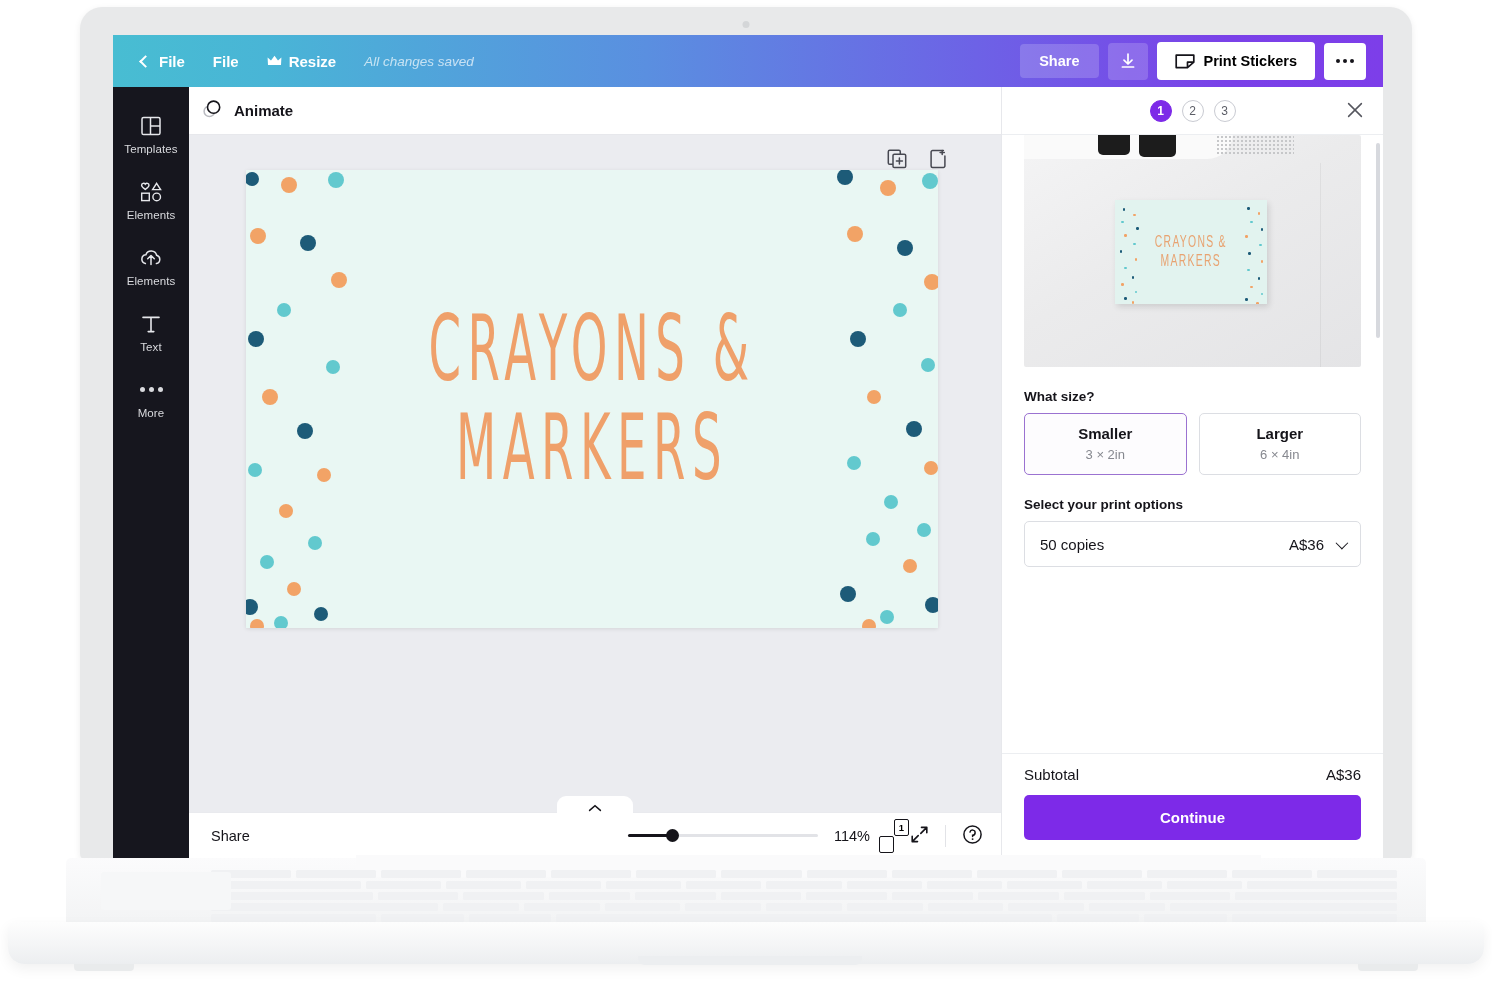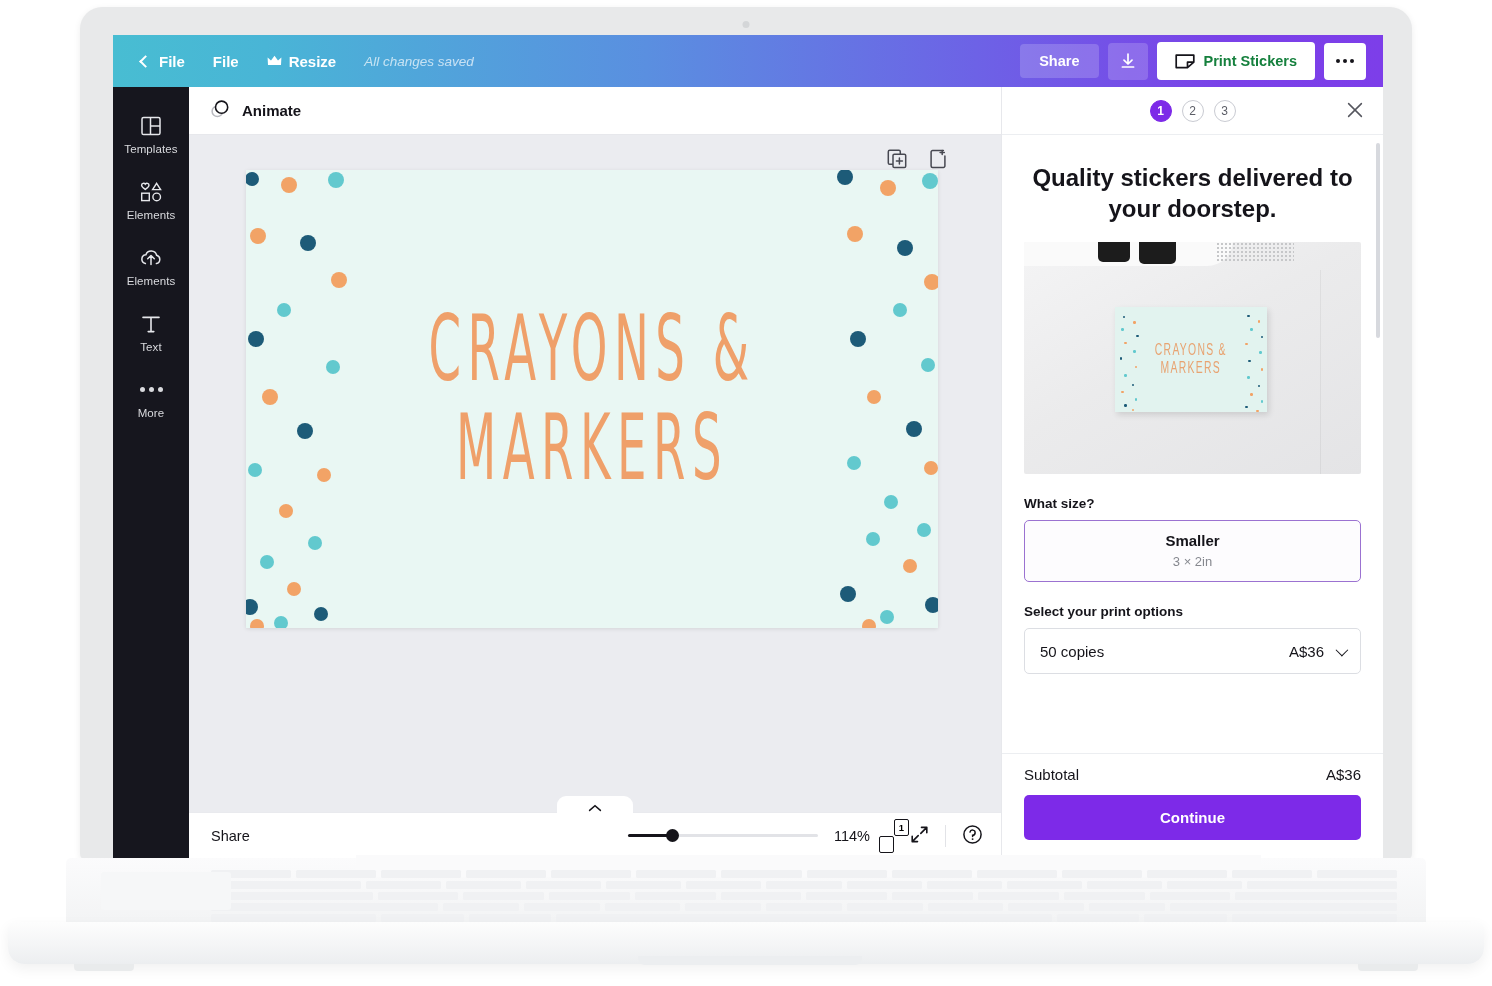--- a/index.html
+++ b/index.html
@@ -111,21 +111,21 @@
     background: rgba(255,255,255,0.18);
     color: #fff; font-size: 14.5px; font-weight: 600;
     padding: 9px 19px; border-radius: 4px; border: none;
   }
   .btn-dl {
     background: rgba(255,255,255,0.18);
     width: 40px; height: 37px; border-radius: 4px; border: none;
     display: flex; align-items: center; justify-content: center;
   }
   .btn-print {
-    background: #fff; color: #15803d;
+    background: #fff; color: #000000;
     font-size: 14.5px; font-weight: 700;
     padding: 11px 18px; border-radius: 4px; border: none;
     display: flex; align-items: center; gap: 9px;
   }
   .btn-more {
     background: #fff; width: 42px; height: 37px;
     border-radius: 4px; border: none;
     display: flex; align-items: center; justify-content: center; gap: 3px;
   }
   .dot3 { width: 4px; height: 4px; background: #15141a; border-radius: 50%; }
@@ -149,21 +149,21 @@
   .rail-ico { height: 23px; display: flex; align-items: center; justify-content: center; }
   .rail-dots { display: flex; gap: 4px; }
   .rail-dots i { width: 5px; height: 5px; border-radius: 50%; background: #d9dade; display: block; }
 
   
   .editor { flex: 1; display: flex; flex-direction: column; min-width: 0; background: #ebecf0; }
 
   .animate-bar {
     height: 48px; flex: 0 0 48px; background: #fff;
     display: flex; align-items: center; gap: 11px;
-    padding-left: 20px;
+    padding-left: 12px;
     border-bottom: 1px solid #e7e8ec;
   }
   .animate-label { font-size: 15px; font-weight: 600; color: #15141a; }
 
   .canvas-wrap { flex: 1; position: relative; overflow: hidden; padding: 28px 0 0; }
 
   .page-tools {
     position: absolute; right: 52px; top: 14px;
     display: flex; gap: 22px;
   }
@@ -551,21 +551,20 @@
           <button class="panel-close">
             <svg width="20" height="20" viewBox="0 0 20 20">
               <path d="M3.6 3.6 L16.4 16.4 M16.4 3.6 L3.6 16.4" stroke="#55565e" stroke-width="1.5" stroke-linecap="round"></path>
             </svg>
           </button>
         </div>
 
         <div class="panel-scroll">
           <div class="scrollbar"></div>
 
-          <div class="panel-title">Quality stickers delivered to your doorstep.</div>
 
           <div class="preview">
             <div class="pv-laptop-top"></div>
             <div class="pv-key pv-k1"></div>
             <div class="pv-key pv-k2"></div>
             <div class="pv-grille"></div>
             <div class="pv-seam"></div>
             <div class="pv-sticker">
                 <span class="pv-dot" style="left: 93%; top: 98%; width: 2.6px; height: 2.6px; background: rgb(242, 163, 102);"></span>
                 <span class="pv-dot" style="left: 86%; top: 94%; width: 2.6px; height: 2.6px; background: rgb(29, 91, 120);"></span>
@@ -601,20 +600,24 @@
               </div>
             </div>
           </div>
 
           <div class="sec-label">What size?</div>
           <div class="size-row">
             <button class="size-opt sel">
               <div class="size-name">Smaller</div>
               <div class="size-dim">3 × 2in</div>
             </button>
+            <button class="size-opt">
+              <div class="size-name">Larger</div>
+              <div class="size-dim">6 × 4in</div>
+            </button>
           </div>
 
           <div class="sec-label">Select your print options</div>
           <div class="select-row">
             <span>50 copies</span>
             <span class="sel-price">A$36</span>
             <span class="chev-dn"></span>
           </div>
         </div>
 

